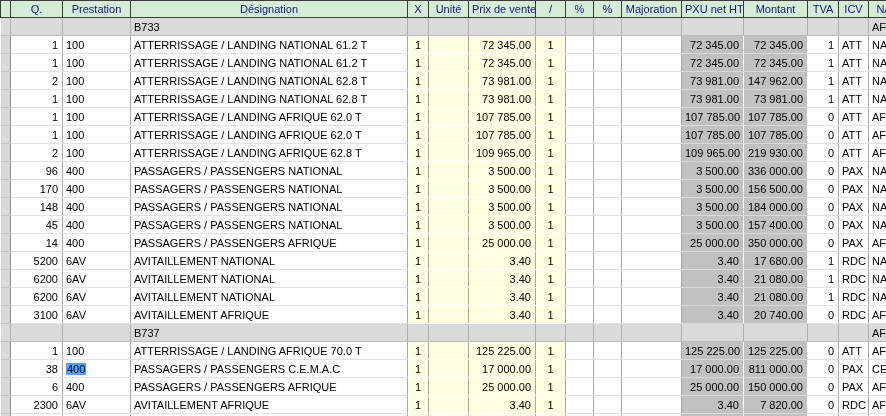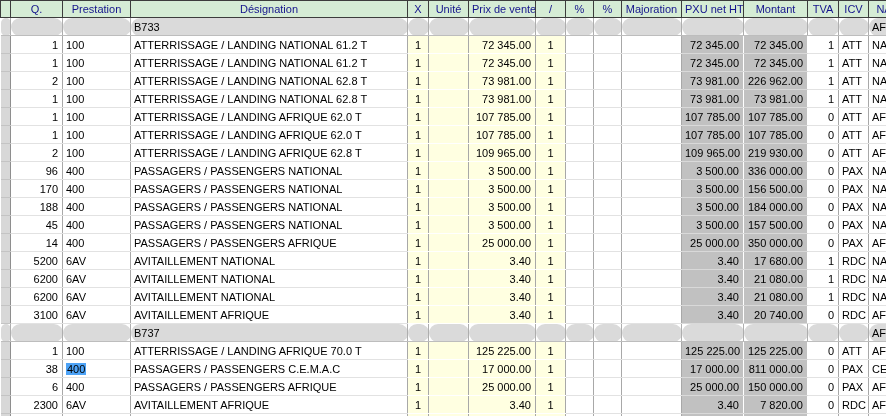--- a/index.html
+++ b/index.html
@@ -27,21 +27,21 @@
   .col-designation{width:277px}.col-x{width:21px}.col-unite{width:40px}
   .col-prix{width:67px}.col-slash{width:30px}.col-pct1{width:28px}
   .col-pct2{width:28px}.col-majoration{width:60px}.col-pxu{width:62px}
   .col-montant{width:64px}.col-tva{width:31px}.col-icv{width:30px}
   .col-na{width:37px}
   
   td.k-x,td.k-unite,td.k-prix,td.k-slash{background:#ffffe1;border-bottom-color:#ffffff;}
   td.k-pxu,td.k-montant{background:#c1c1c1;border-right-color:#ffffff;border-bottom-color:#d9d9d9;}
   td.k-gutter{background:#d8d8d8;border-right-color:#8e8e8e;border-bottom-color:#c4c4c4;padding:0;}
   
-  tr.group td{background:#dadada;border-right-color:#aeaeae;border-bottom-color:#bdbdbd;border-radius:9px;}
+  tr.group td{background:#dadada;border-right-color:#aeaeae;border-bottom-color:#bdbdbd;}
   
   .al{text-align:left}.ar{text-align:right}.ac{text-align:center}
   td.ar{padding-right:4px}
   
   .sel{background:#4da3f7;color:#000;padding:0 1px;}
 </style>
 </head>
 <body>
 
 <div id="app">
@@ -145,21 +145,21 @@
           <td class="k-prestation al">100</td>
           <td class="k-designation al">ATTERRISSAGE / LANDING NATIONAL 62.8 T</td>
           <td class="k-x ac">1</td>
           <td class="k-unite ac"></td>
           <td class="k-prix ar">73 981.00</td>
           <td class="k-slash ac">1</td>
           <td class="k-pct1 ac"></td>
           <td class="k-pct2 ac"></td>
           <td class="k-majoration ac"></td>
           <td class="k-pxu ar">73 981.00</td>
-          <td class="k-montant ar">226 962.00</td>
+          <td class="k-montant ar">147 962.00</td>
           <td class="k-tva ar">1</td>
           <td class="k-icv al">ATT</td>
           <td class="k-na al">NAT</td>
         </tr>
         <tr>
           <td class="k-gutter al"></td>
           <td class="k-q ar">1</td>
           <td class="k-prestation al">100</td>
           <td class="k-designation al">ATTERRISSAGE / LANDING NATIONAL 62.8 T</td>
           <td class="k-x ac">1</td>
@@ -260,21 +260,21 @@
           <td class="k-pct2 ac"></td>
           <td class="k-majoration ac"></td>
           <td class="k-pxu ar">3 500.00</td>
           <td class="k-montant ar">156 500.00</td>
           <td class="k-tva ar">0</td>
           <td class="k-icv al">PAX</td>
           <td class="k-na al">NAT</td>
         </tr>
         <tr>
           <td class="k-gutter al"></td>
-          <td class="k-q ar">188</td>
+          <td class="k-q ar">148</td>
           <td class="k-prestation al">400</td>
           <td class="k-designation al">PASSAGERS / PASSENGERS NATIONAL</td>
           <td class="k-x ac">1</td>
           <td class="k-unite ac"></td>
           <td class="k-prix ar">3 500.00</td>
           <td class="k-slash ac">1</td>
           <td class="k-pct1 ac"></td>
           <td class="k-pct2 ac"></td>
           <td class="k-majoration ac"></td>
           <td class="k-pxu ar">3 500.00</td>
@@ -289,21 +289,21 @@
           <td class="k-prestation al">400</td>
           <td class="k-designation al">PASSAGERS / PASSENGERS NATIONAL</td>
           <td class="k-x ac">1</td>
           <td class="k-unite ac"></td>
           <td class="k-prix ar">3 500.00</td>
           <td class="k-slash ac">1</td>
           <td class="k-pct1 ac"></td>
           <td class="k-pct2 ac"></td>
           <td class="k-majoration ac"></td>
           <td class="k-pxu ar">3 500.00</td>
-          <td class="k-montant ar">157 500.00</td>
+          <td class="k-montant ar">157 400.00</td>
           <td class="k-tva ar">0</td>
           <td class="k-icv al">PAX</td>
           <td class="k-na al">NAT</td>
         </tr>
         <tr>
           <td class="k-gutter al"></td>
           <td class="k-q ar">14</td>
           <td class="k-prestation al">400</td>
           <td class="k-designation al">PASSAGERS / PASSENGERS AFRIQUE</td>
           <td class="k-x ac">1</td>

